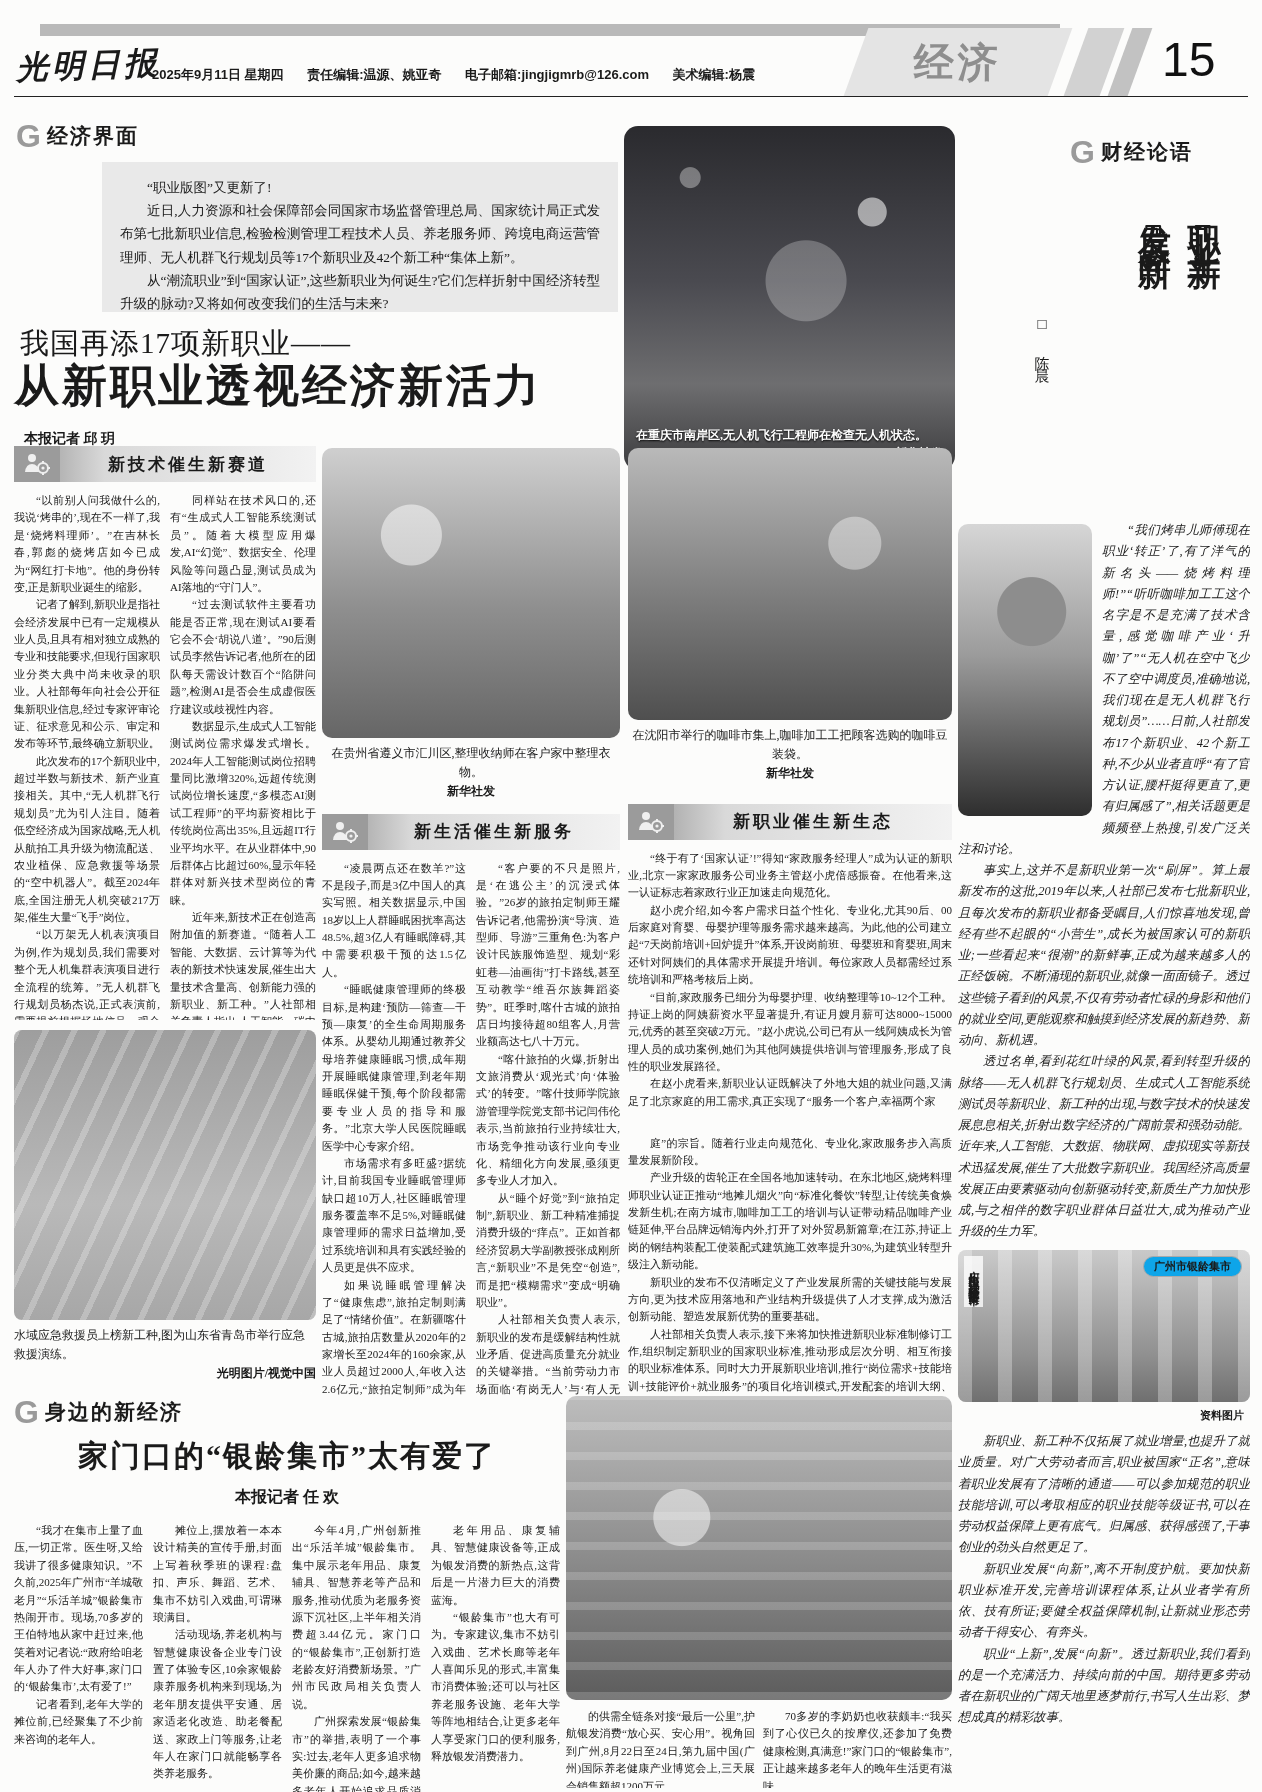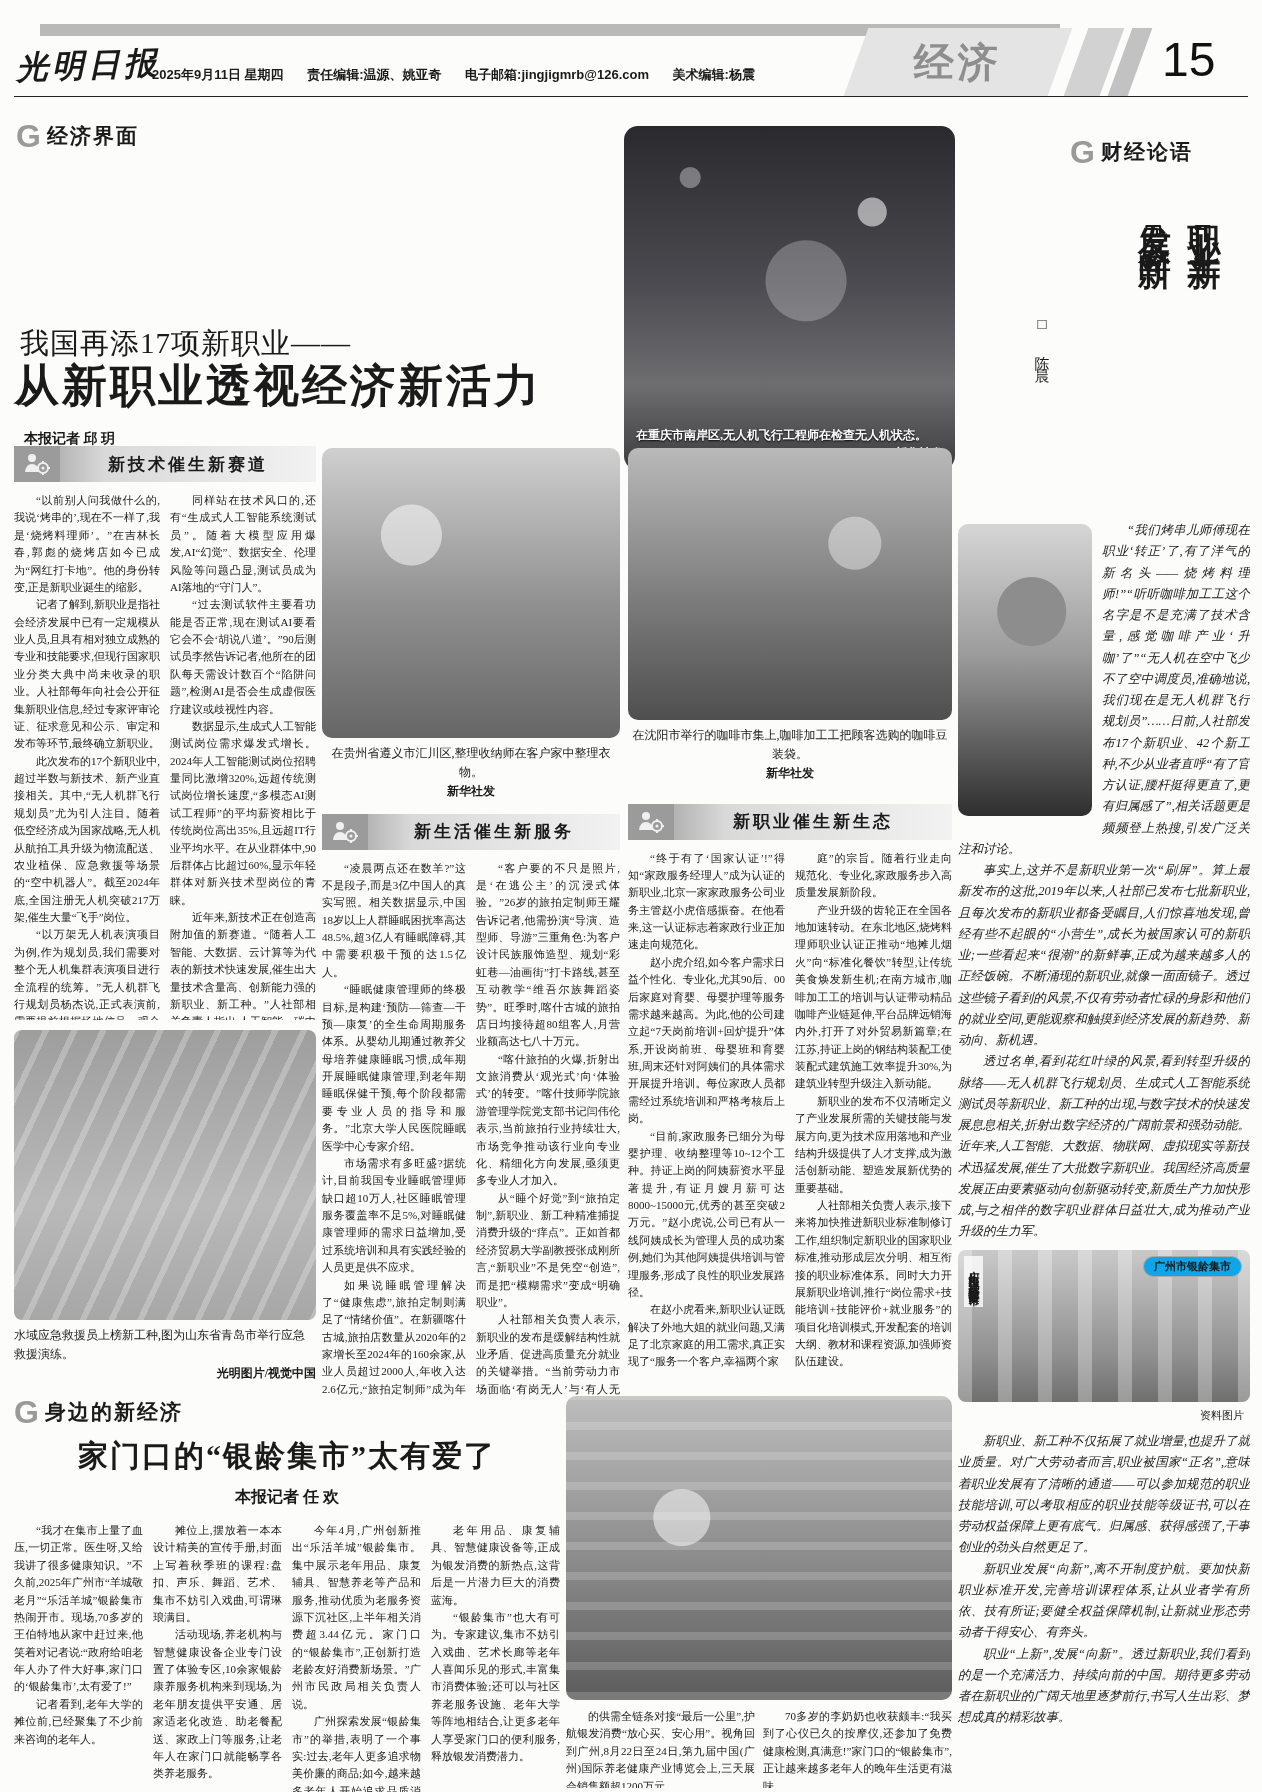--- a/index.html
+++ b/index.html
@@ -90,32 +90,32 @@
   .cols { display:flex; gap:10px; margin-top:10px; overflow:hidden; }
   .cols .col { flex:1; font-size:11px; line-height:1.58; text-align:justify; overflow:hidden; }
   .cols .col p { text-indent:2em; }
   .col-left { position:absolute; left:14px; top:446px; width:302px; }
   .col-left .cols { height:528px; }
   .col-mid { position:absolute; left:322px; top:448px; width:298px; }
   .col-mid .sec-header { margin-top:12px; }
   .col-mid .cols { height:540px; }
   .col-rightmid { position:absolute; left:628px; top:448px; width:324px; }
   .col-rightmid .sec-header { margin-top:20px; }
-  .col-rightmid .cols { height:560px; }
+  .col-rightmid .cols { height:560px;flex-direction:column; }
   
   .opinion { position:absolute; left:958px; top:126px; width:292px; height:1666px; }
   .op-kicker { margin:10px 0 0 112px; }
   .op-title-wrap { position:relative; height:300px; margin-top:28px; }
   .op-title { position:absolute; right:22px; top:4px; writing-mode:vertical-rl; font-size:33px; font-weight:bold;
               letter-spacing:7px; line-height:1.5; }
   .op-author { position:absolute; left:74px; top:120px; writing-mode:vertical-rl; font-size:15px; letter-spacing:12px; }
   .op-body { margin-top:24px; height:724px; overflow:hidden; font-size:12.5px; font-style:italic;
              line-height:1.7; text-align:justify; }
   .op-body p, .op-list2 p { text-indent:2em; }
-  .market-credit { text-align:right; font-size:11px; font-weight:normal; margin:6px 6px 0 0; }
+  .market-credit { text-align:right; font-size:11px; font-weight:bold; margin:6px 6px 0 0; }
   .op-list2 { margin-top:8px; height:344px; overflow:hidden; font-size:12.5px; font-style:italic;
               line-height:1.7; text-align:justify; }
   
   .bottom-left { position:absolute; left:14px; top:1396px; width:546px; }
   .b-headline { text-align:center; font-size:30px; font-weight:bold; letter-spacing:2px; margin-top:8px; }
   .b-byline { text-align:center; font-size:16px; font-weight:bold; margin-top:10px; }
   .b-cols { display:flex; gap:10px; margin-top:14px; height:280px; overflow:hidden; }
   .b-cols .col { flex:1; font-size:11px; line-height:1.58; text-align:justify; overflow:hidden; }
   .b-cols .col p { text-indent:2em; }
   .bottom-cont { position:absolute; left:566px; top:1708px; width:386px; height:80px; display:flex; gap:8px; overflow:hidden; }
@@ -140,20 +140,25 @@
   </div>
   <div class="slab slab-s1"></div>
   <div class="slab slab-s2"></div>
   <div class="page-num">15</div>
   <div class="masthead-rule"></div>
 
   <div class="kicker kicker-economy">
     <span class="g-icon">G</span>
     <span class="k-label">经济界面</span>
   </div>
+  <div class="intro-box">
+      <p>“职业版图”又更新了!</p>
+      <p>近日,人力资源和社会保障部会同国家市场监督管理总局、国家统计局正式发布第七批新职业信息,检验检测管理工程技术人员、养老服务师、跨境电商运营管理师、无人机群飞行规划员等17个新职业及42个新工种“集体上新”。</p>
+      <p>从“潮流职业”到“国家认证”,这些新职业为何诞生?它们怎样折射中国经济转型升级的脉动?又将如何改变我们的生活与未来?</p>
+    </div>
   <div class="overline">我国再添17项新职业——</div>
   <h1 class="headline">从新职业透视经济新活力</h1>
   <div class="lead-byline">本报记者 邱 玥</div>
 
   <div class="photo drone">
     <div class="photo-art"></div>
     <div class="overlay-caption">
       <span>在重庆市南岸区,无人机飞行工程师在检查无人机状态。</span>
       <span class="credit">新华社发</span>
     </div>

